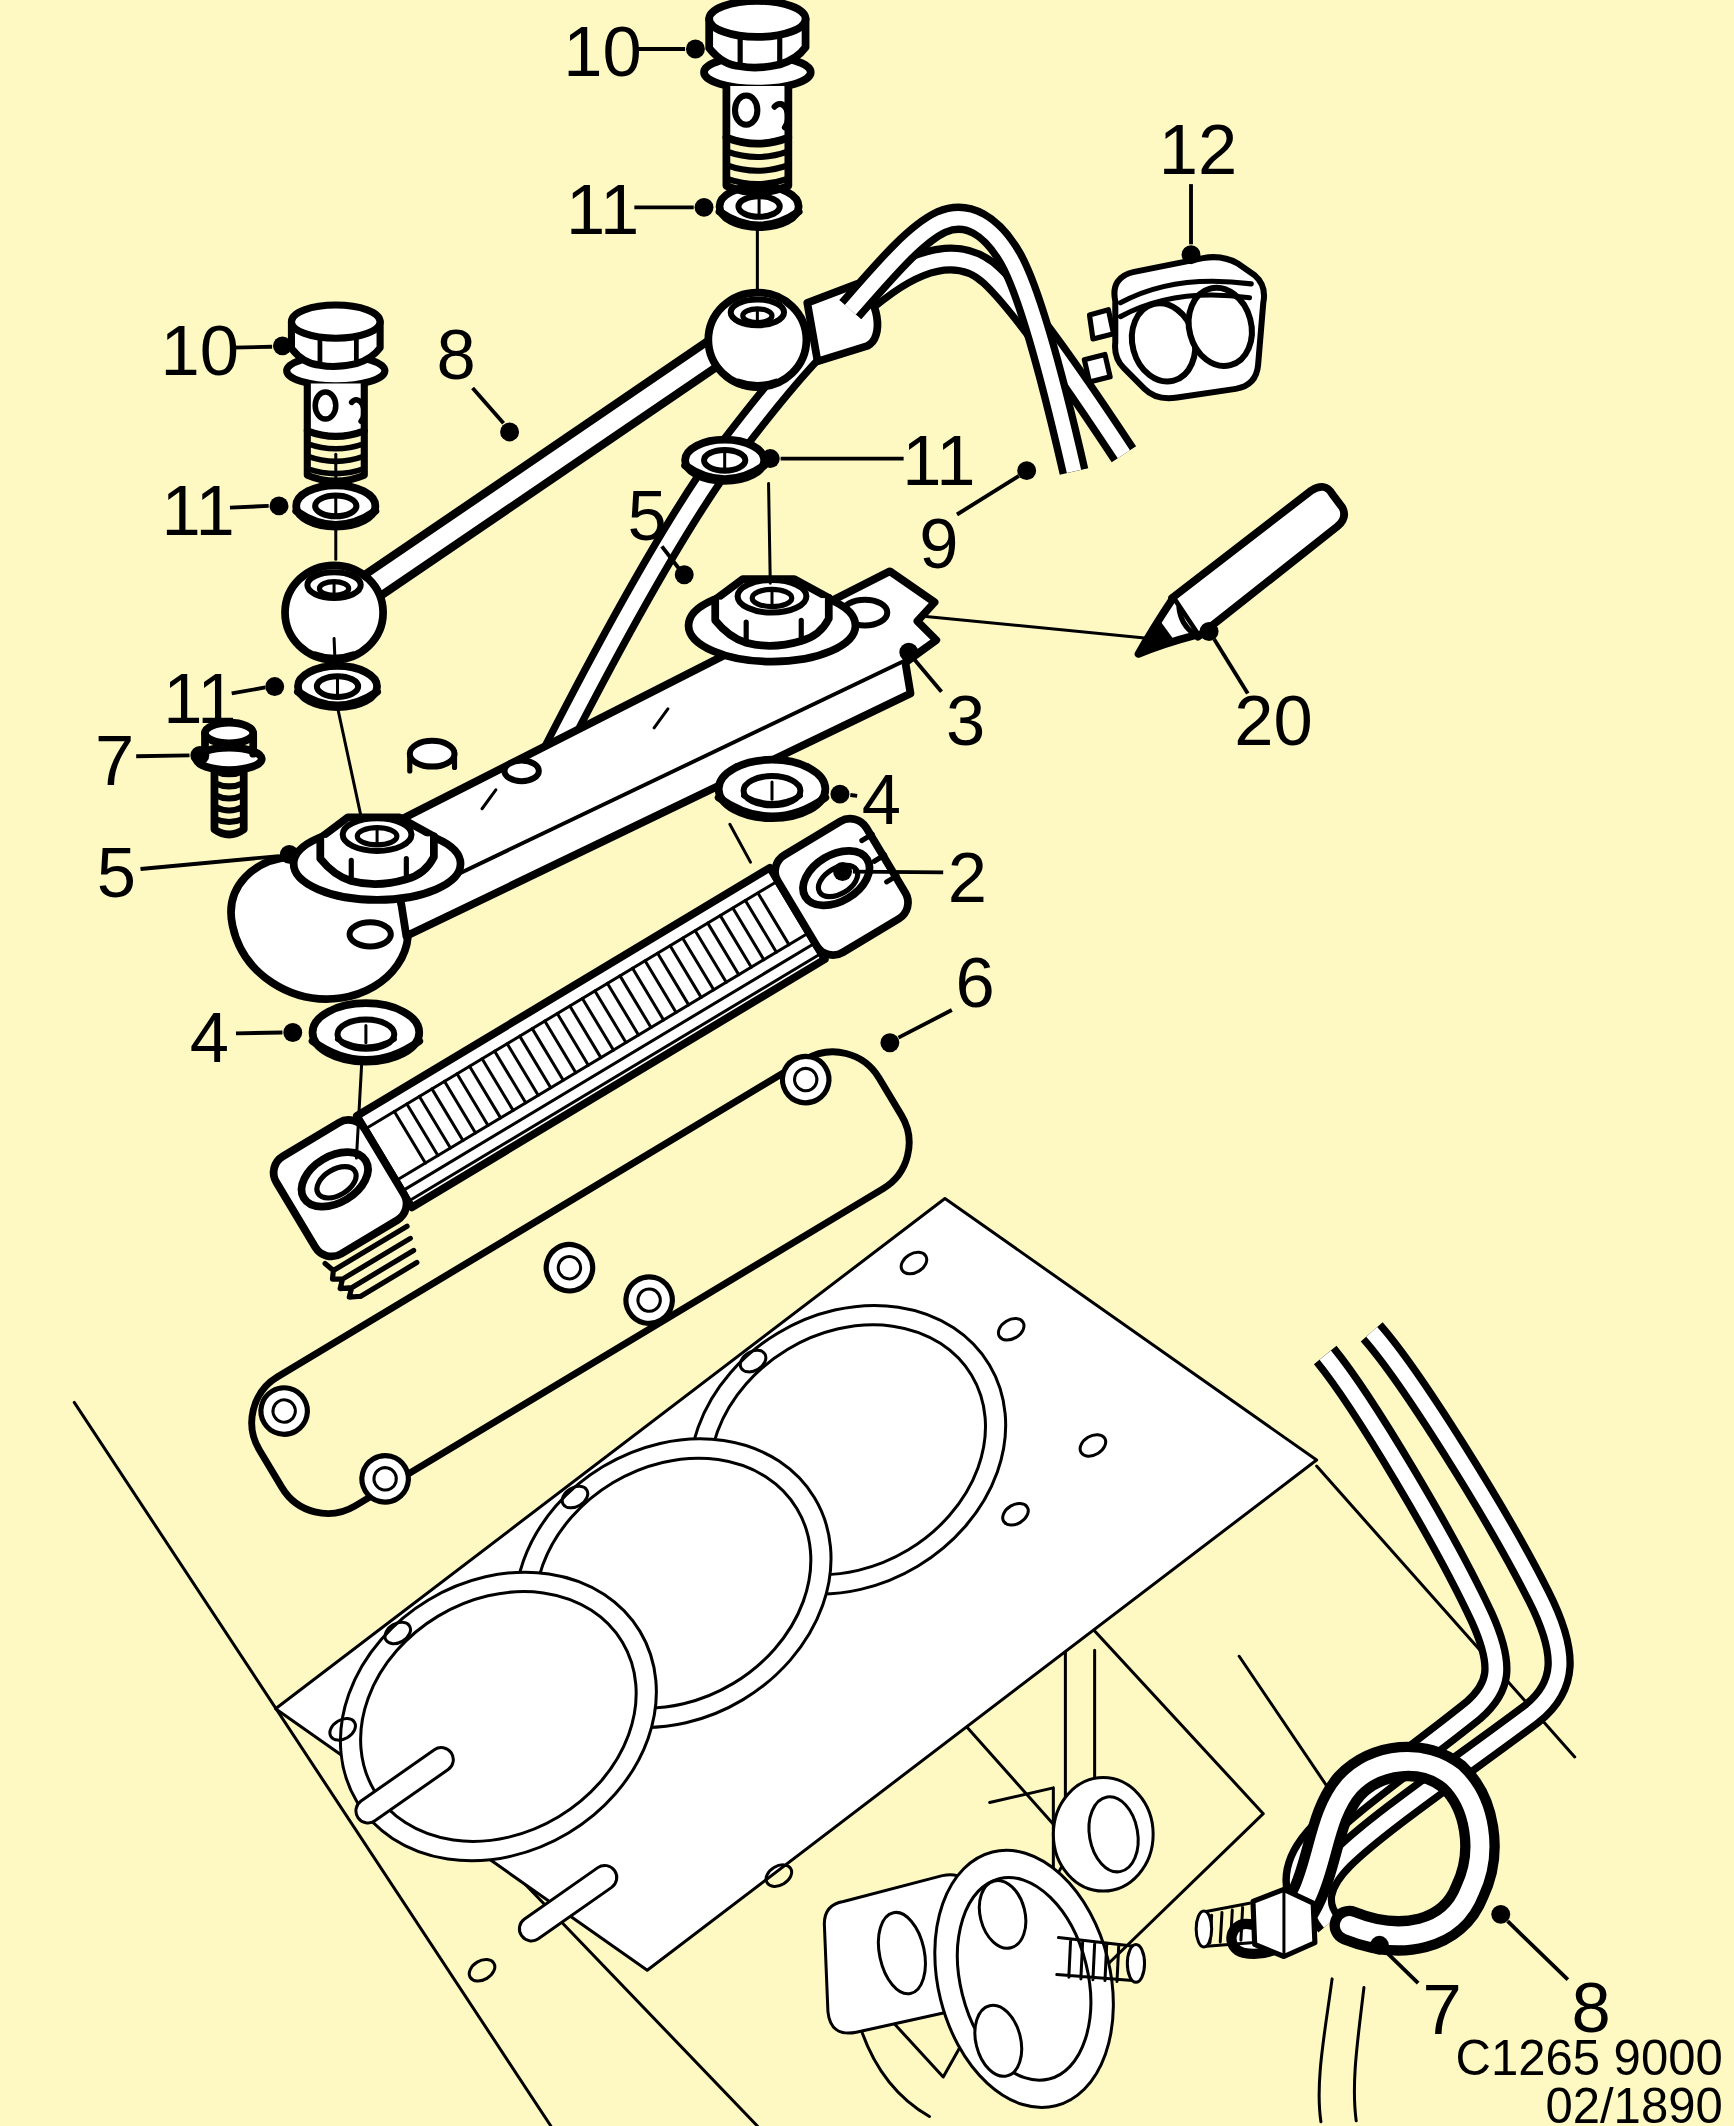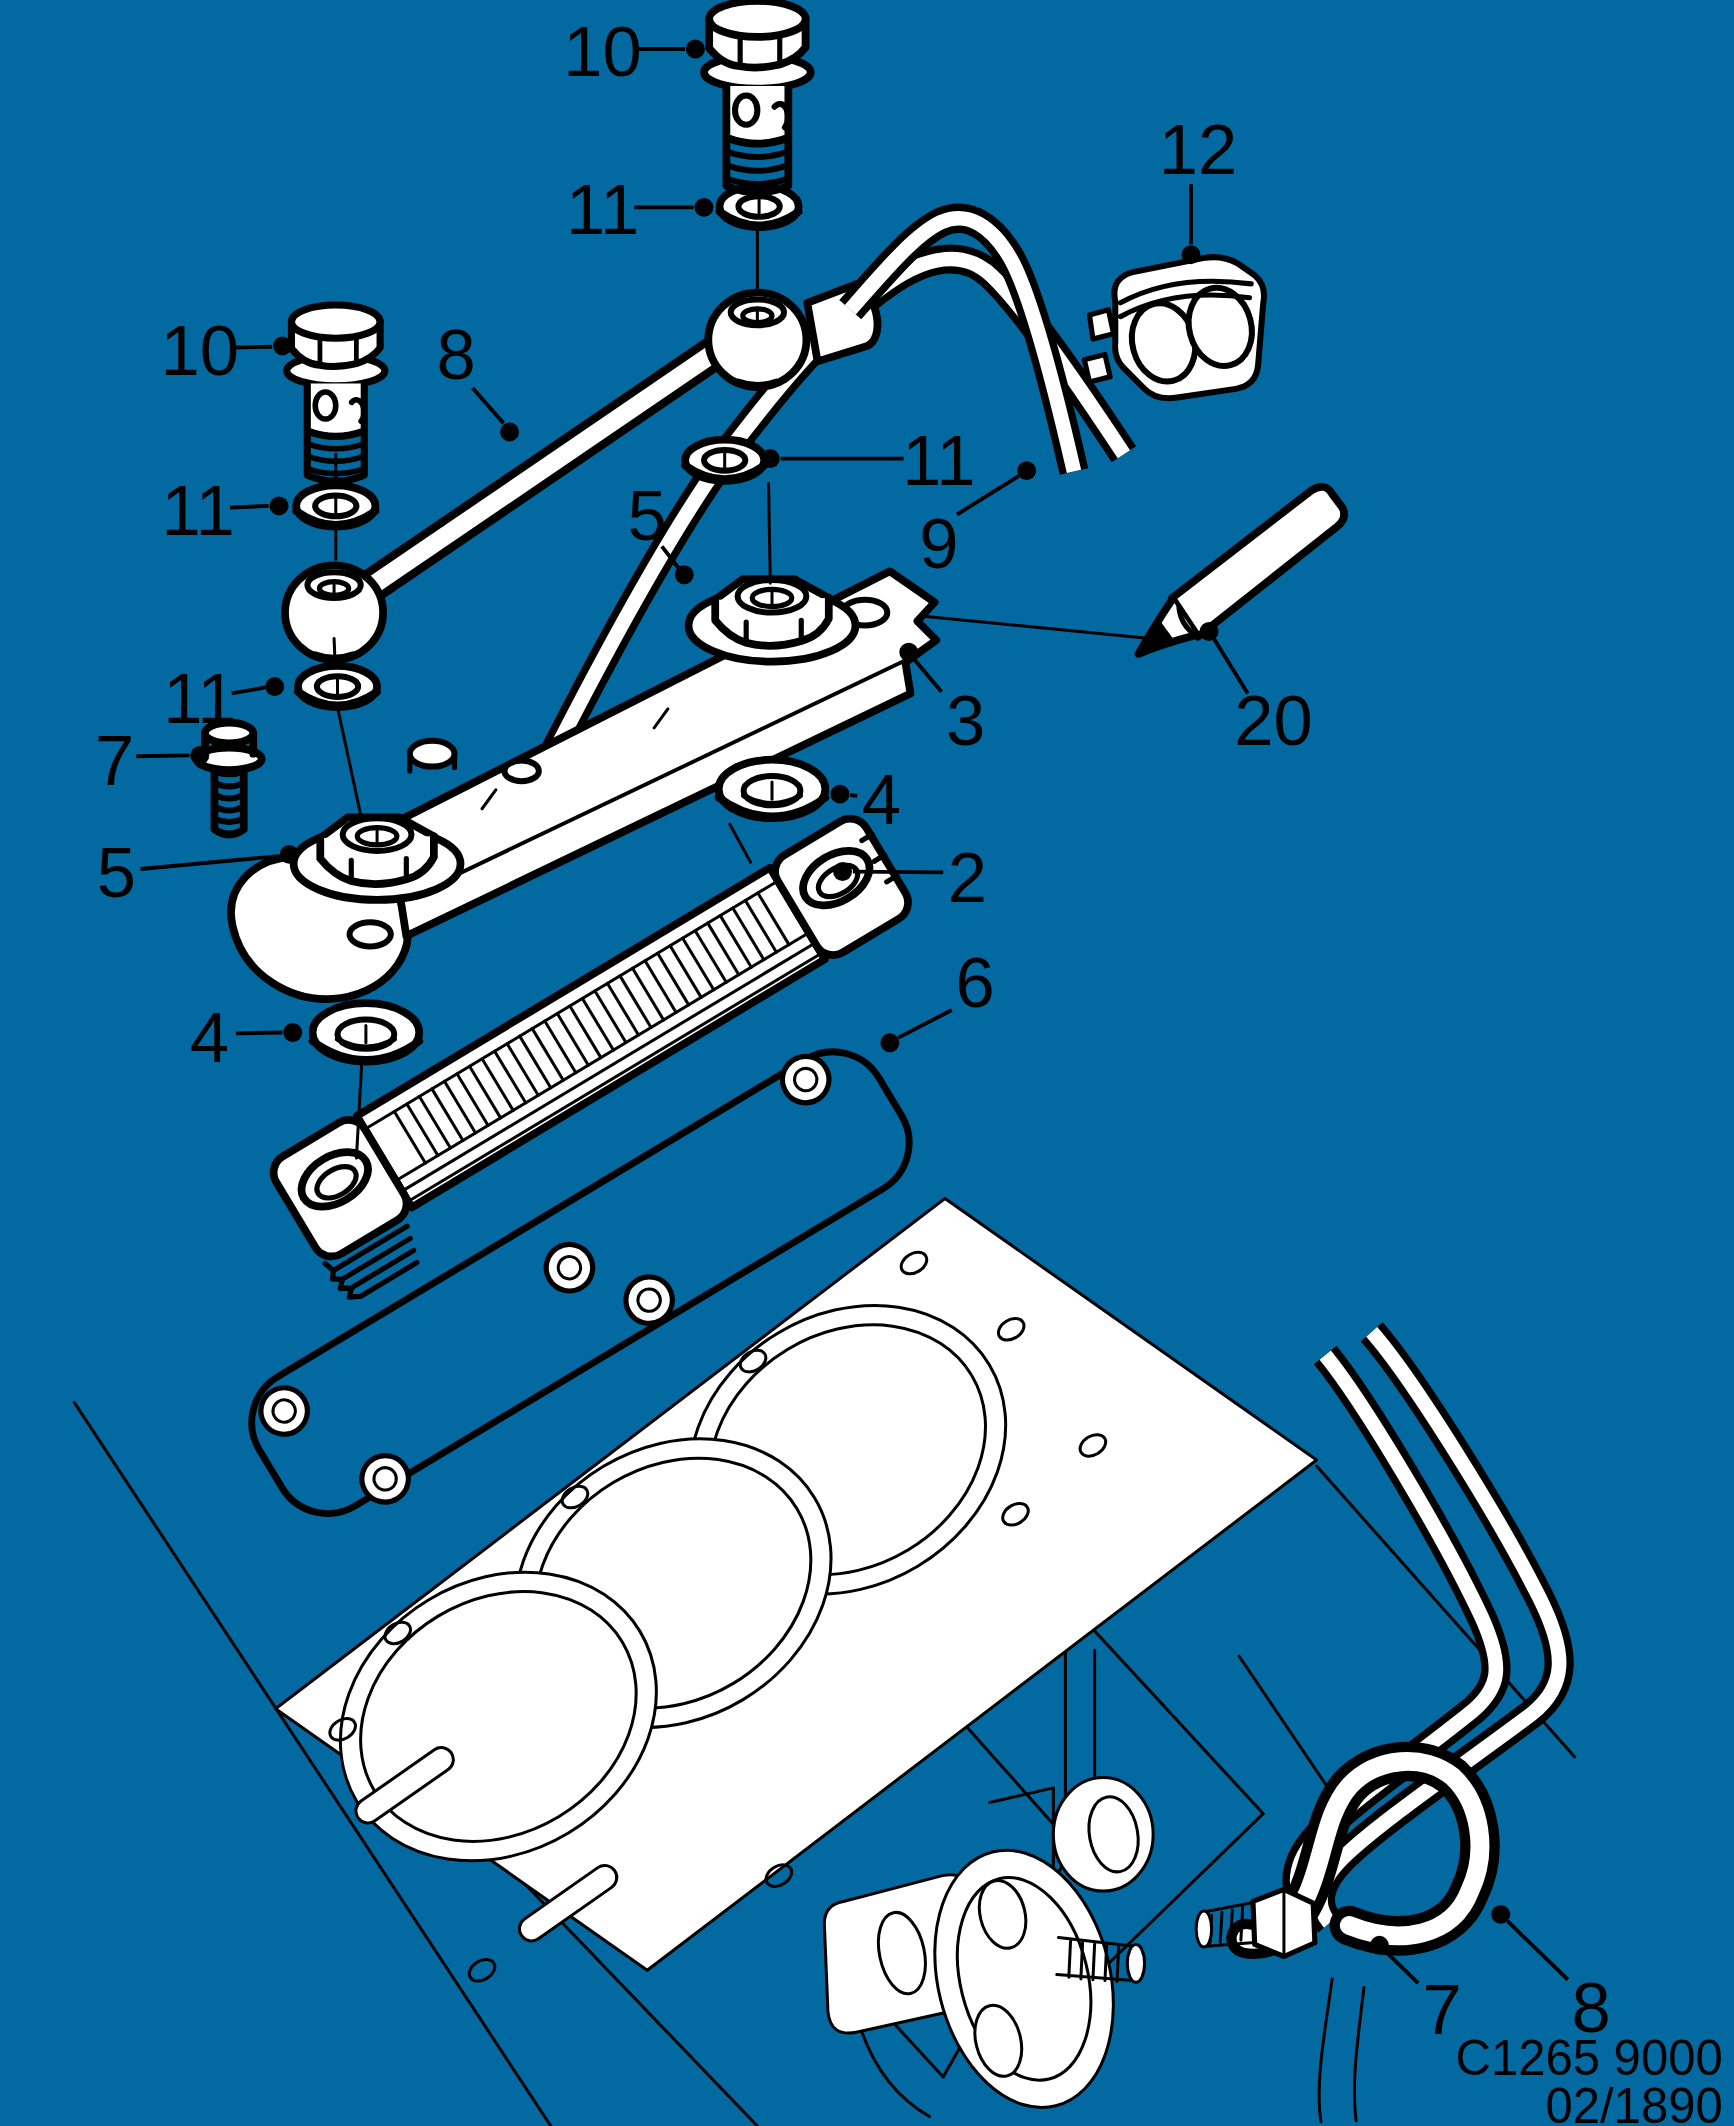--- a/index.html
+++ b/index.html
@@ -1,16 +1,16 @@
 <!DOCTYPE html>
 <html style="font-size:13.8px"><head>
 <meta charset="utf-8">
 <style>
   html,body{margin:0;padding:0;background:#ffffff;}
-  #stage{position:relative;width:1735px;height:2126px;background:#0369a1;overflow:hidden;
+  #stage{position:relative;width:1735px;height:2126px;background:#fef9c3;overflow:hidden;
          font-family:"Liberation Sans",sans-serif;}
   svg{position:absolute;left:0;top:0;}
   
   .s9{fill:none;stroke:#000;stroke-width:9;stroke-linecap:round;stroke-linejoin:round}
   .s7{fill:none;stroke:#000;stroke-width:7;stroke-linecap:round;stroke-linejoin:round}
   .s6{fill:none;stroke:#000;stroke-width:6;stroke-linecap:round;stroke-linejoin:round}
   .s4{fill:none;stroke:#000;stroke-width:3.5;stroke-linecap:round;stroke-linejoin:round}
   .fw{fill:#fff}
   .pipeO{fill:none;stroke:#000;stroke-width:34;stroke-linecap:butt;stroke-linejoin:round}
   .pipeI{fill:none;stroke:#fff;stroke-width:17;stroke-linecap:butt;stroke-linejoin:round}

